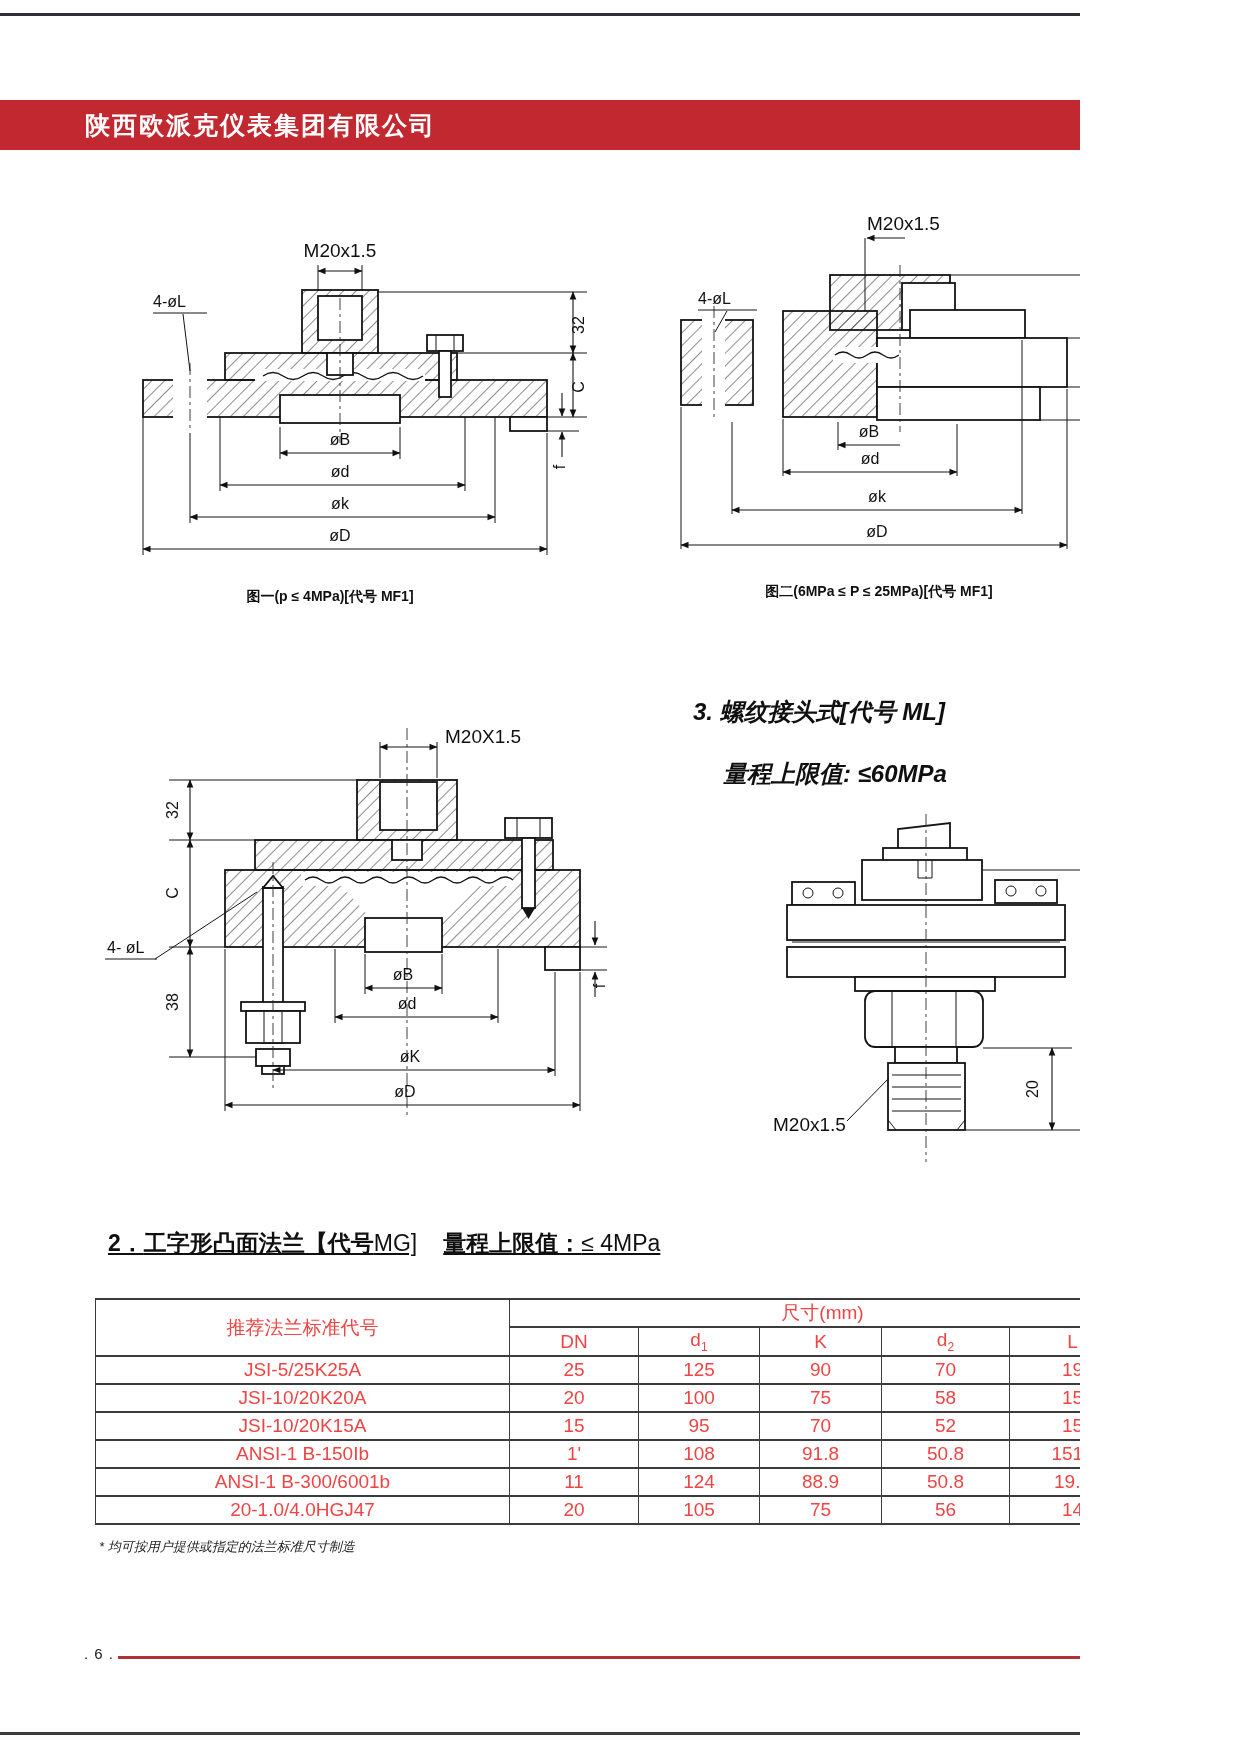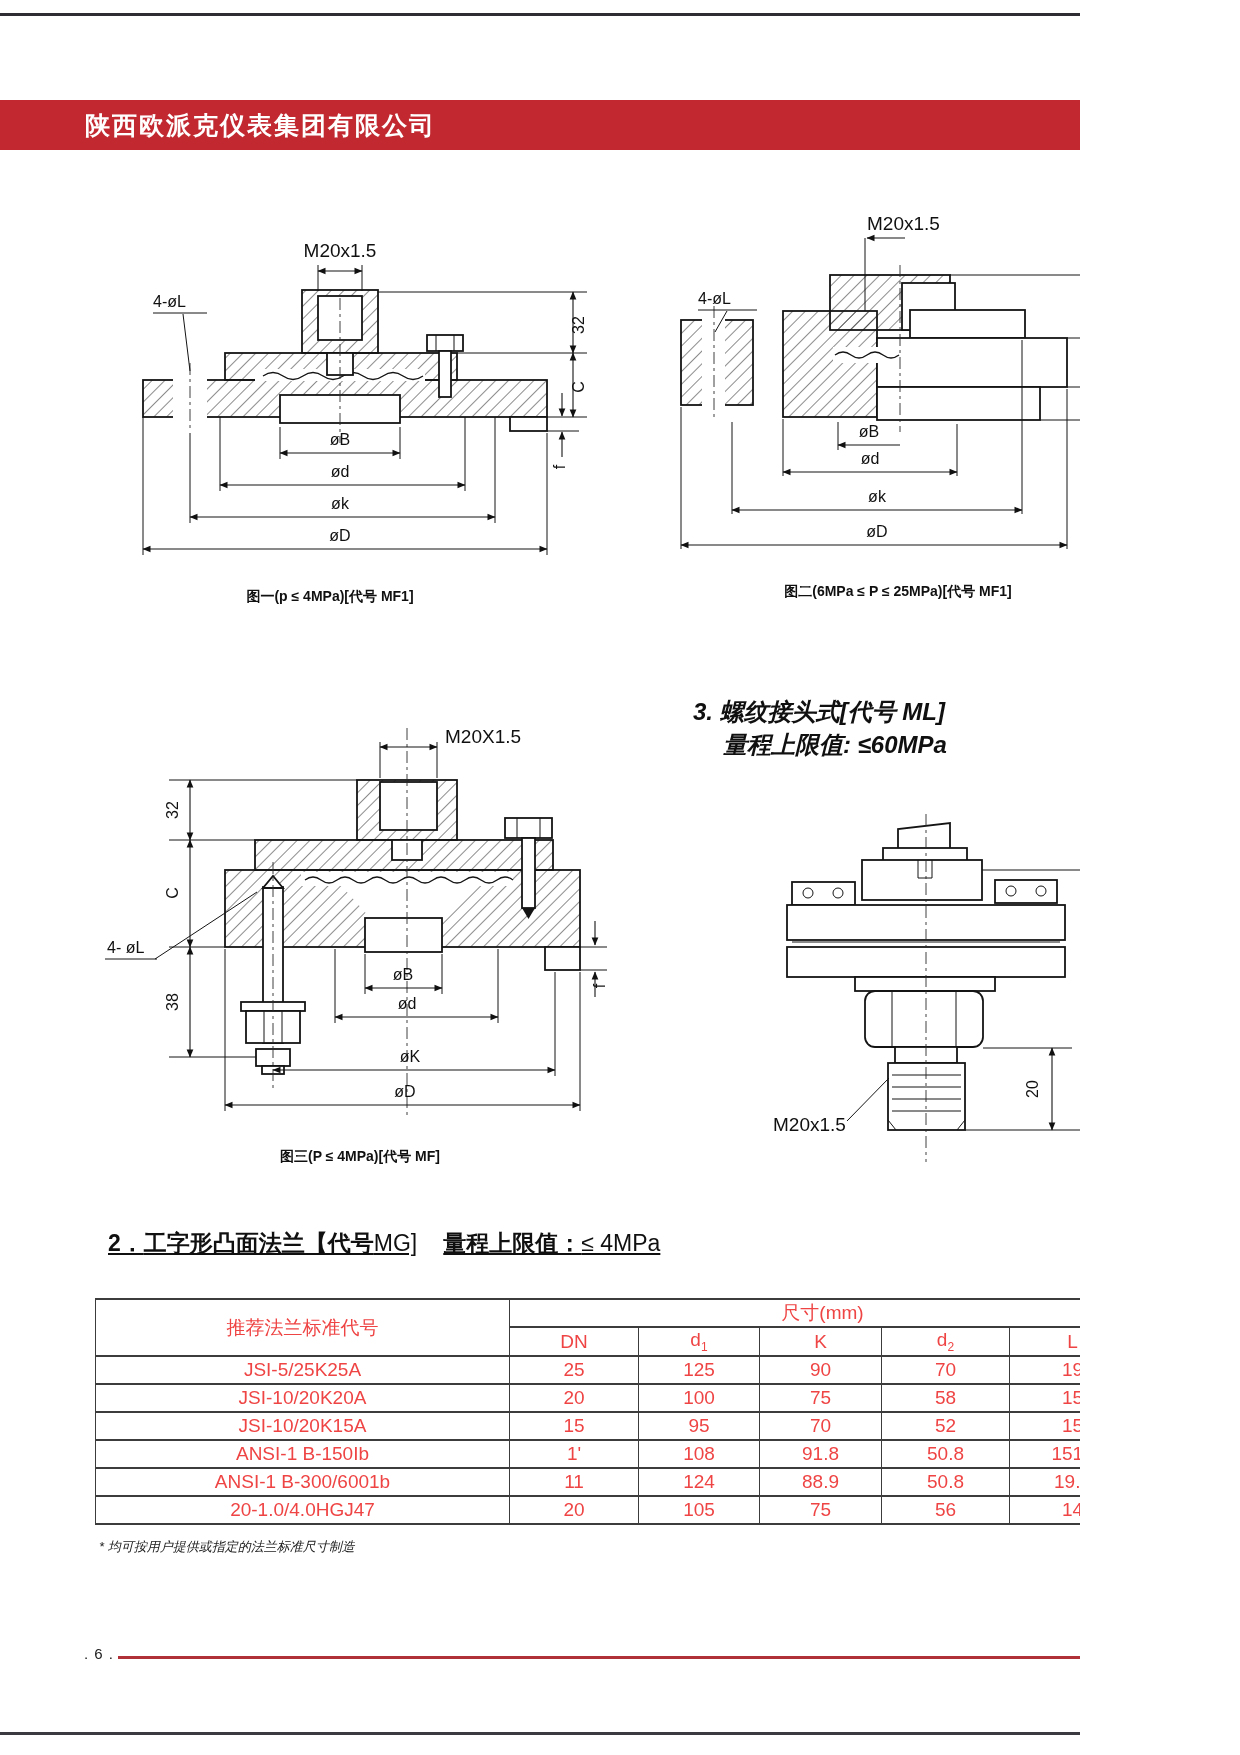--- a/index.html
+++ b/index.html
@@ -16,21 +16,21 @@
   .fig text{font-family:"Liberation Sans","DejaVu Sans",sans-serif;fill:#101010;}
   .t16{font-size:16px;} .t19{font-size:19px;}
   .oh{stroke:#141414;stroke-width:1.8;fill:url(#hat);}
   .ow{stroke:#141414;stroke-width:1.8;fill:#ffffff;}
   .wf{fill:#ffffff;stroke:none;}
   .th{stroke:#141414;stroke-width:1;fill:none;}
   .dm{stroke:#141414;stroke-width:1.1;fill:none;}
   .wv{stroke:#141414;stroke-width:1.3;fill:none;}
   .cl{stroke:#2a2a2a;stroke-width:0.9;fill:none;stroke-dasharray:12 4 3 4;}
   .sec3{position:absolute;left:693px;top:696px;font-size:24px;font-weight:600;color:#101010;font-style:italic;}
-  .sec3 .ind{margin-left:30px;margin-top:1px;text-align:center;}
+  .sec3 .ind{margin-left:30px;margin-top:30px;text-align:center;}
   .sec2{position:absolute;left:108px;top:1228px;font-size:23px;color:#101010;text-decoration:underline;}
   .sec2 .b{font-weight:700;}
   .sec2 .sp{display:inline-block;width:26px;}
   .spec{position:absolute;left:95px;top:1298px;width:1040px;border-collapse:collapse;
         table-layout:fixed;font-size:19px;color:#ef4444;}
   .spec th,.spec td{border:1px solid #3c3c3c;border-top-width:2px;border-bottom-width:2px;
         text-align:center;vertical-align:middle;padding:0;font-weight:400;}
   .spec tr.hr1{height:27px;} .spec tr.hr2{height:29px;} .spec tr.dr{height:28px;}
   .spec sub{font-size:12px;}
   .footnote{position:absolute;left:99px;top:1538px;font-size:13px;font-style:italic;color:#202020;}
@@ -160,21 +160,21 @@
       <text class="t16" x="93" y="124">4-øL</text>
       <text class="t16" transform="rotate(-90 502 126)" x="502" y="126" text-anchor="middle">25</text>
       <text class="t16" transform="rotate(-90 502 182)" x="502" y="182" text-anchor="middle">C</text>
       <text class="t16" transform="rotate(-90 502 223)" x="502" y="223" text-anchor="middle">f</text>
       <text class="t16" x="264" y="257" text-anchor="middle">øB</text>
       <text class="t16" x="265" y="284" text-anchor="middle">ød</text>
       <text class="t16" x="272" y="322" text-anchor="middle">øk</text>
       <text class="t16" x="272" y="357" text-anchor="middle">øD</text>
     </g>
   </svg>
-  <div class="caption" style="left:668px;top:583px;width:460px">图二(6MPa ≤ P ≤ 25MPa)[代号 MF1]</div>
+  <div class="caption" style="left:649px;top:583px;width:460px">图二(6MPa ≤ P ≤ 25MPa)[代号 MF1]</div>
 
   <div class="sec3">
     <div>3. 螺纹接头式[代号 ML]</div>
     <div class="ind">量程上限值: ≤60MPa</div>
   </div>
 
   <svg class="fig" style="left:105px;top:650px" width="510" height="480" viewBox="0 0 510 480">
     <g>
       <rect class="oh" x="150" y="190" width="298" height="30"></rect>
       <rect class="oh" x="120" y="220" width="355" height="77"></rect>
@@ -235,21 +235,20 @@
       <text class="t16" transform="rotate(-90 73 160)" x="73" y="160" text-anchor="middle">32</text>
       <text class="t16" transform="rotate(-90 73 243)" x="73" y="243" text-anchor="middle">C</text>
       <text class="t16" transform="rotate(-90 73 352)" x="73" y="352" text-anchor="middle">38</text>
       <text class="t16" transform="rotate(-90 500 336)" x="500" y="336" text-anchor="middle">f</text>
       <text class="t16" x="298" y="330" text-anchor="middle">øB</text>
       <text class="t16" x="302" y="359" text-anchor="middle">ød</text>
       <text class="t16" x="305" y="412" text-anchor="middle">øK</text>
       <text class="t16" x="300" y="447" text-anchor="middle">øD</text>
     </g>
   </svg>
-  <div class="caption" style="left:180px;top:1148px;width:360px">图三(P ≤ 4MPa)[代号 MF]</div>
 
   <svg class="fig" style="left:680px;top:790px" width="460" height="380" viewBox="0 0 460 380">
     <g>
       <path class="ow" d="M218,70 L218,39 L270,33 L270,70 Z"></path>
       <rect class="ow" x="203" y="58" width="84" height="14"></rect>
       <rect class="ow" x="182" y="70" width="120" height="40"></rect>
       <path class="th" d="M238,70 L238,88 L252,88 L252,70"></path>
       <rect class="ow" x="112" y="92" width="63" height="23"></rect>
       <circle class="th" cx="128" cy="103" r="5"></circle>
       <circle class="th" cx="158" cy="103" r="5"></circle>

